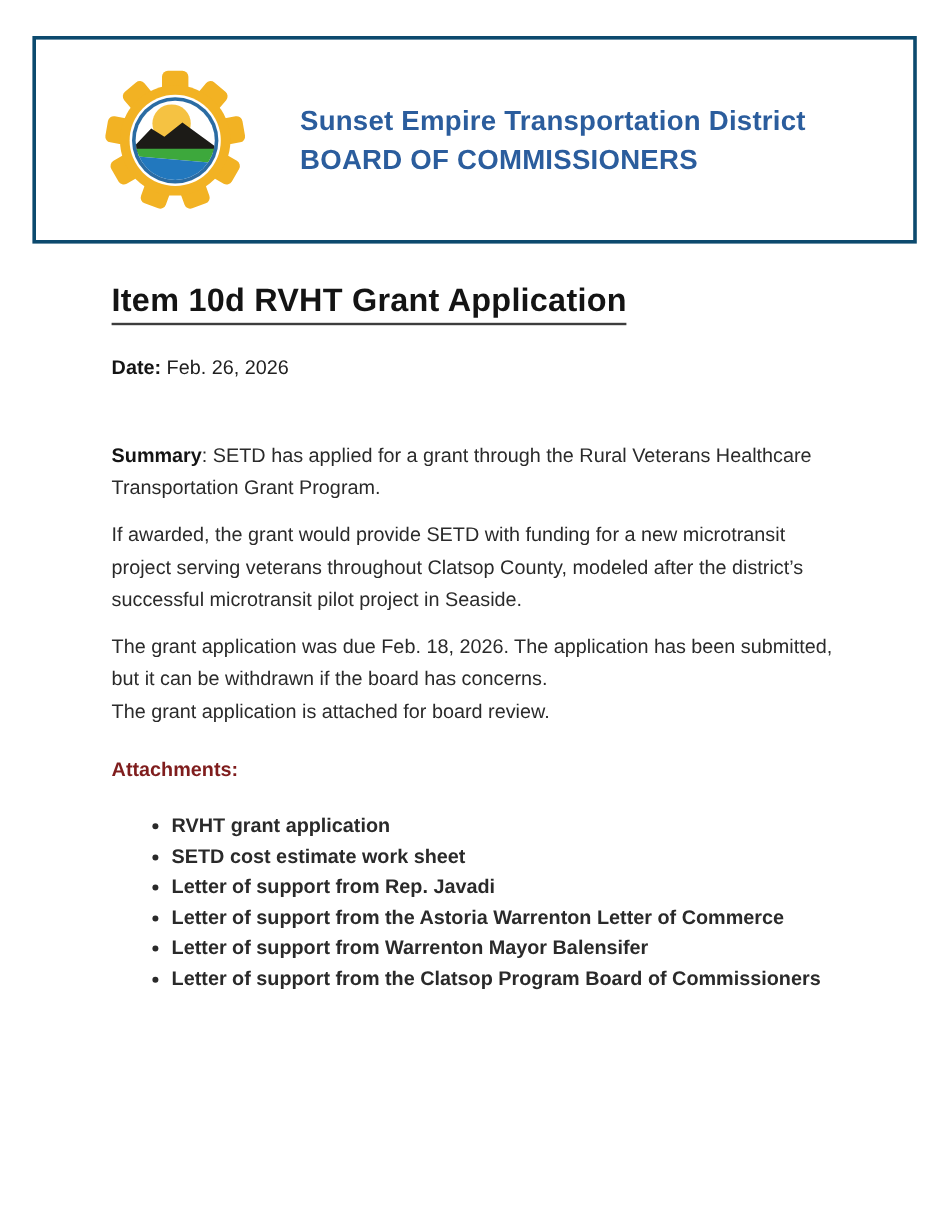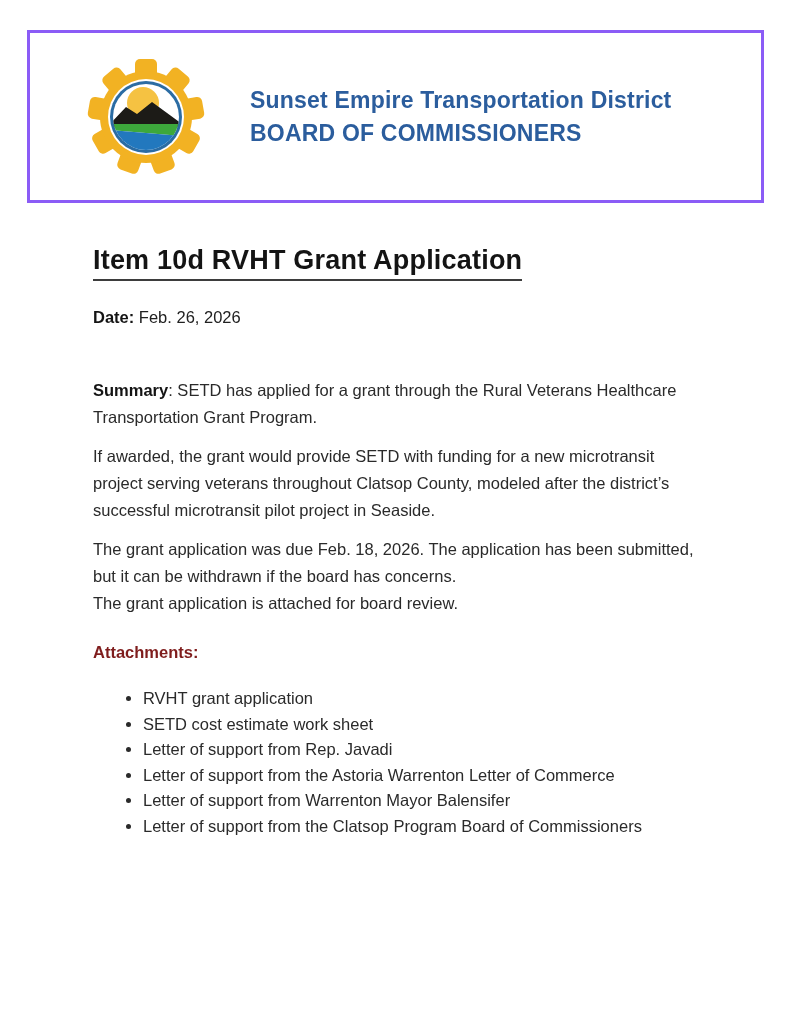--- a/index.html
+++ b/index.html
@@ -14,41 +14,41 @@
     overflow: hidden;
   }
 
   
   .brand-box {
     position: absolute;
     left: 27px;
     top: 30px;
     width: 737px;
     height: 173px;
-    border: 3px solid #8b5cf6;
+    border: 3px solid #0c4a6e;
     background: #ffffff;
     display: flex;
     align-items: center;
     padding-left: 56px;
   }
   .brand-logo { width: 120px; height: 120px; flex: 0 0 auto; }
   .brand-text { margin-left: 44px; }
   .brand-org, .brand-sub {
     color: #2b5d9d;
     font-weight: bold;
     font-size: 23px;
     line-height: 33px;
     letter-spacing: 0.2px;
   }
 
   
   .content {
     position: absolute;
     left: 93px;
-    top: 244px;
+    top: 234px;
     width: 608px;
   }
   h1.doc-title {
     margin: 0;
     font-size: 27px;
     line-height: 32px;
     color: #141414;
     font-weight: bold;
     letter-spacing: 0.2px;
   }
@@ -80,20 +80,21 @@
     color: #7f1d1d;
   }
   ul.attach-list {
     margin: 20px 0 0 0;
     padding-left: 50px;
   }
   ul.attach-list li {
     font-size: 16.5px;
     line-height: 25.6px;
     color: #2a2a2a;
+    font-weight: bold;
   }
 </style>
 </head>
 <body>
 
 <div class="page">
 
   <header class="brand-box">
     <svg class="brand-logo" viewBox="0 0 120 120" xmlns="http://www.w3.org/2000/svg" aria-hidden="true">
       <defs>

